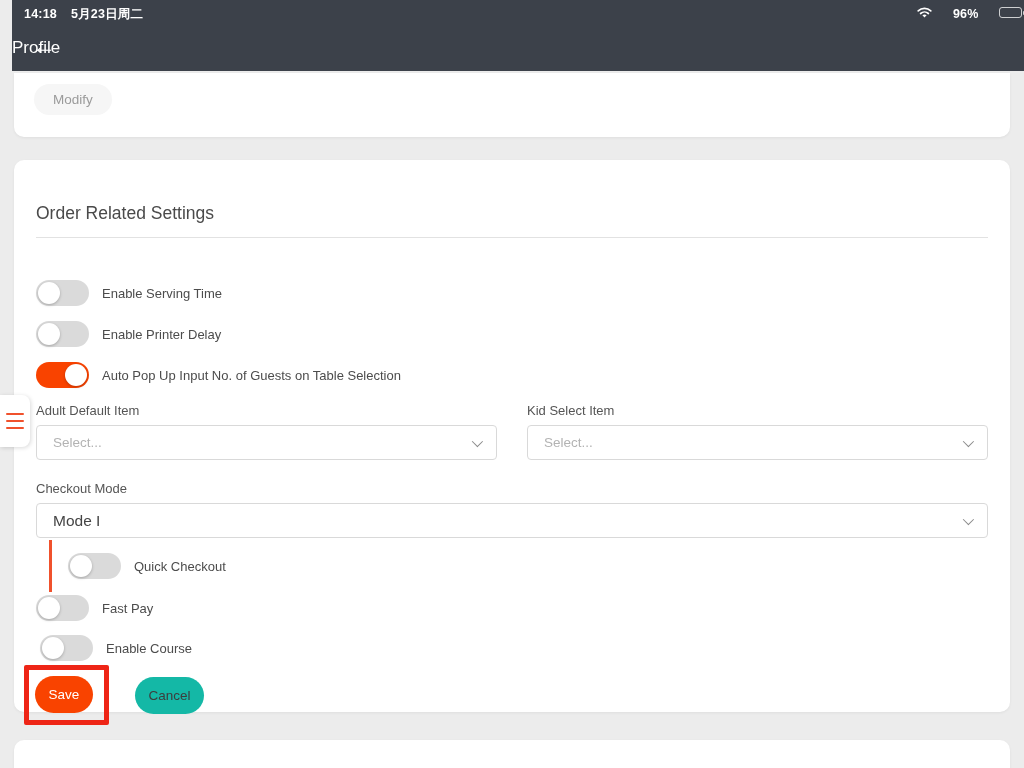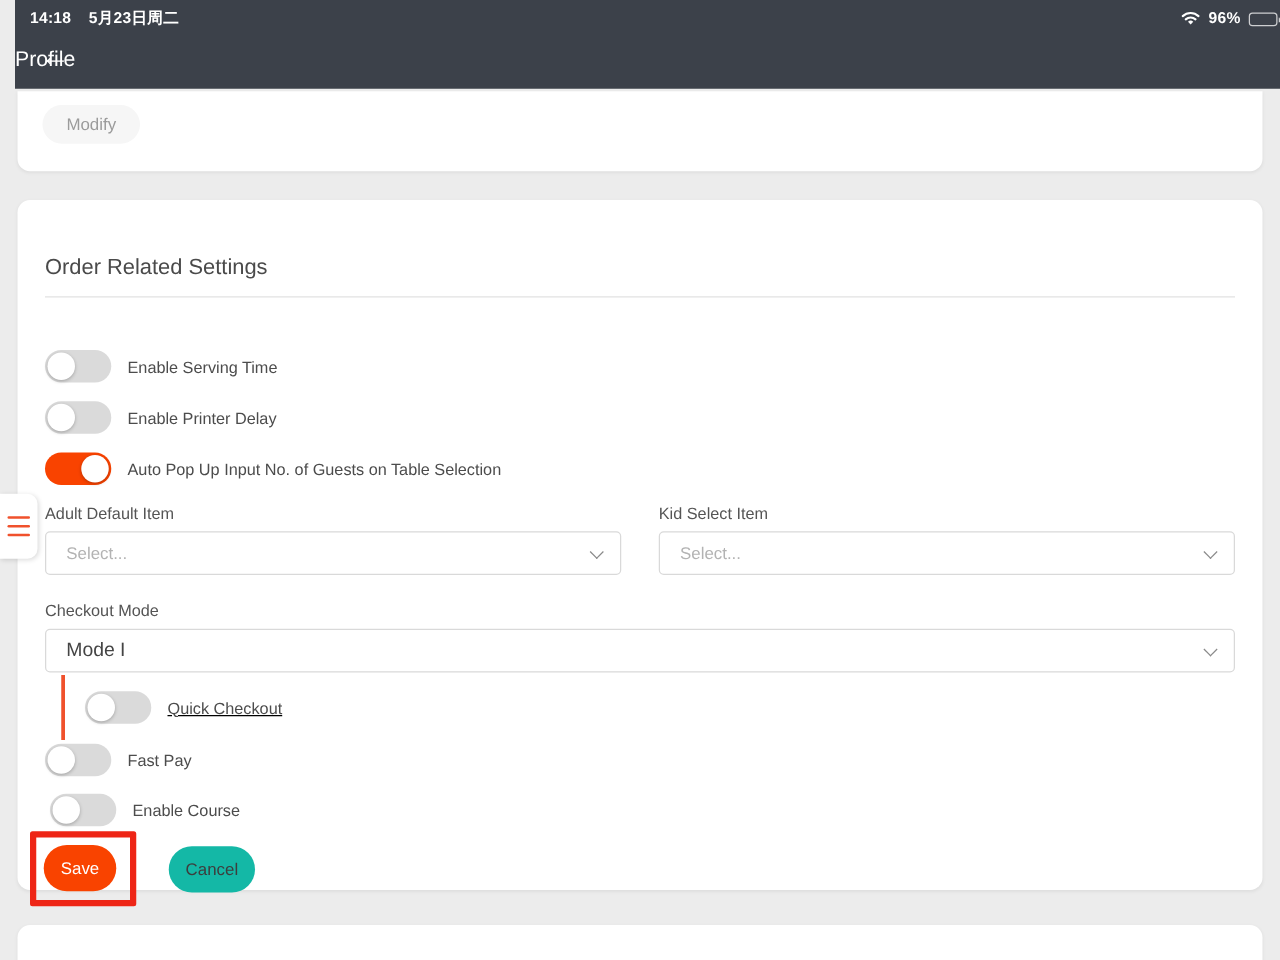--- a/index.html
+++ b/index.html
@@ -3,21 +3,21 @@
 <meta charset="utf-8">
 <style>
   * { margin:0; padding:0; box-sizing:border-box; }
   html,body { width:1024px; height:768px; overflow:hidden; }
   body { font-family:"Liberation Sans", sans-serif; background:#ececec; position:relative; }
 
   
   .header { position:absolute; top:0; left:12px; width:1024px; height:71px; background:#3c414a; z-index:5; }
   .statusbar { height:24px; padding:4px 12px 0 12px; display:flex; justify-content:space-between; align-items:center; color:#fff; font-size:12.5px; font-weight:700; letter-spacing:.2px; }
   .status-left { display:flex; gap:14px; align-items:center; }
-  .status-right { display:flex; gap:6px; align-items:flex-end; font-weight:600; }
+  .status-right { display:flex; gap:20px; align-items:flex-start; font-weight:600; }
   .battery { display:flex; align-items:center; gap:1px; }
   .battery-shell { width:23px; height:11px; border:1px solid rgba(255,255,255,.75); border-radius:3px; padding:1px; }
   .battery-fill { height:100%; width:92%; background:#fff; border-radius:1.5px; }
   .battery-nub { width:1.5px; height:4px; background:rgba(255,255,255,.75); border-radius:0 1px 1px 0; }
   .navbar { position:relative; height:47px; display:flex; align-items:center; }
   .back-btn { position:absolute; left:14px; top:4px; width:36px; height:36px; display:flex; align-items:center; justify-content:center; color:#fff; font-size:24px; cursor:pointer; }
   .nav-title { width:100%; text-align:left; color:#fff; font-size:17px; font-weight:500; }
 
   
   .content { position:absolute; top:71px; left:0; right:0; bottom:0; background:#ececec; overflow:hidden; }
@@ -43,21 +43,21 @@
   .selects-row { display:flex; gap:30px; margin-top:6px; }
   .select-col { flex:1; }
   .field-label { font-size:13px; color:#555; margin-bottom:7px; }
   .select-box { height:35px; border:1px solid #d9d9d9; border-radius:4px; background:#fff; display:flex; align-items:center; padding:0 16px; cursor:pointer; }
   .select-box .value { flex:1; font-size:13.5px; color:#b3b3b3; }
   .select-box .value.filled { font-size:15.5px; color:#444; }
   .chevron { width:8px; height:8px; border-right:1.6px solid #8a8a8a; border-bottom:1.6px solid #8a8a8a; transform:rotate(45deg) translateY(-2px); flex:0 0 auto; }
 
   .checkout-block { margin-top:21px; }
 
-  .sub-row { position:relative; height:54px; padding:15px 0 0 32px;text-decoration:underline; }
+  .sub-row { position:relative; height:54px; padding:15px 0 0 32px; }
   .sub-row .indent-line { position:absolute; left:13px; top:2px; width:2.5px; height:52px; background:#f0512c; }
   .sub-row .toggle-row { height:26px; }
 
   .row-fastpay { margin-top:3px; }
   .row-course { margin-top:14px; padding-left:4px; }
 
   .buttons-row { display:flex; align-items:center; margin-top:4px;gap:20px; }
   .annotation-box { border:5px solid #ee2516; border-radius:2px; padding:6px 11px 7px 6px; margin-left:-12px; }
   .save-btn { width:58px; height:37px; border-radius:18.5px; background:#f94300; color:#fff; font-size:13.5px; }
   .cancel-btn { width:69px; height:37px; border-radius:18.5px; background:#14b8a6; color:#3d3d3d; font-size:13.5px; margin-left:6px; }

